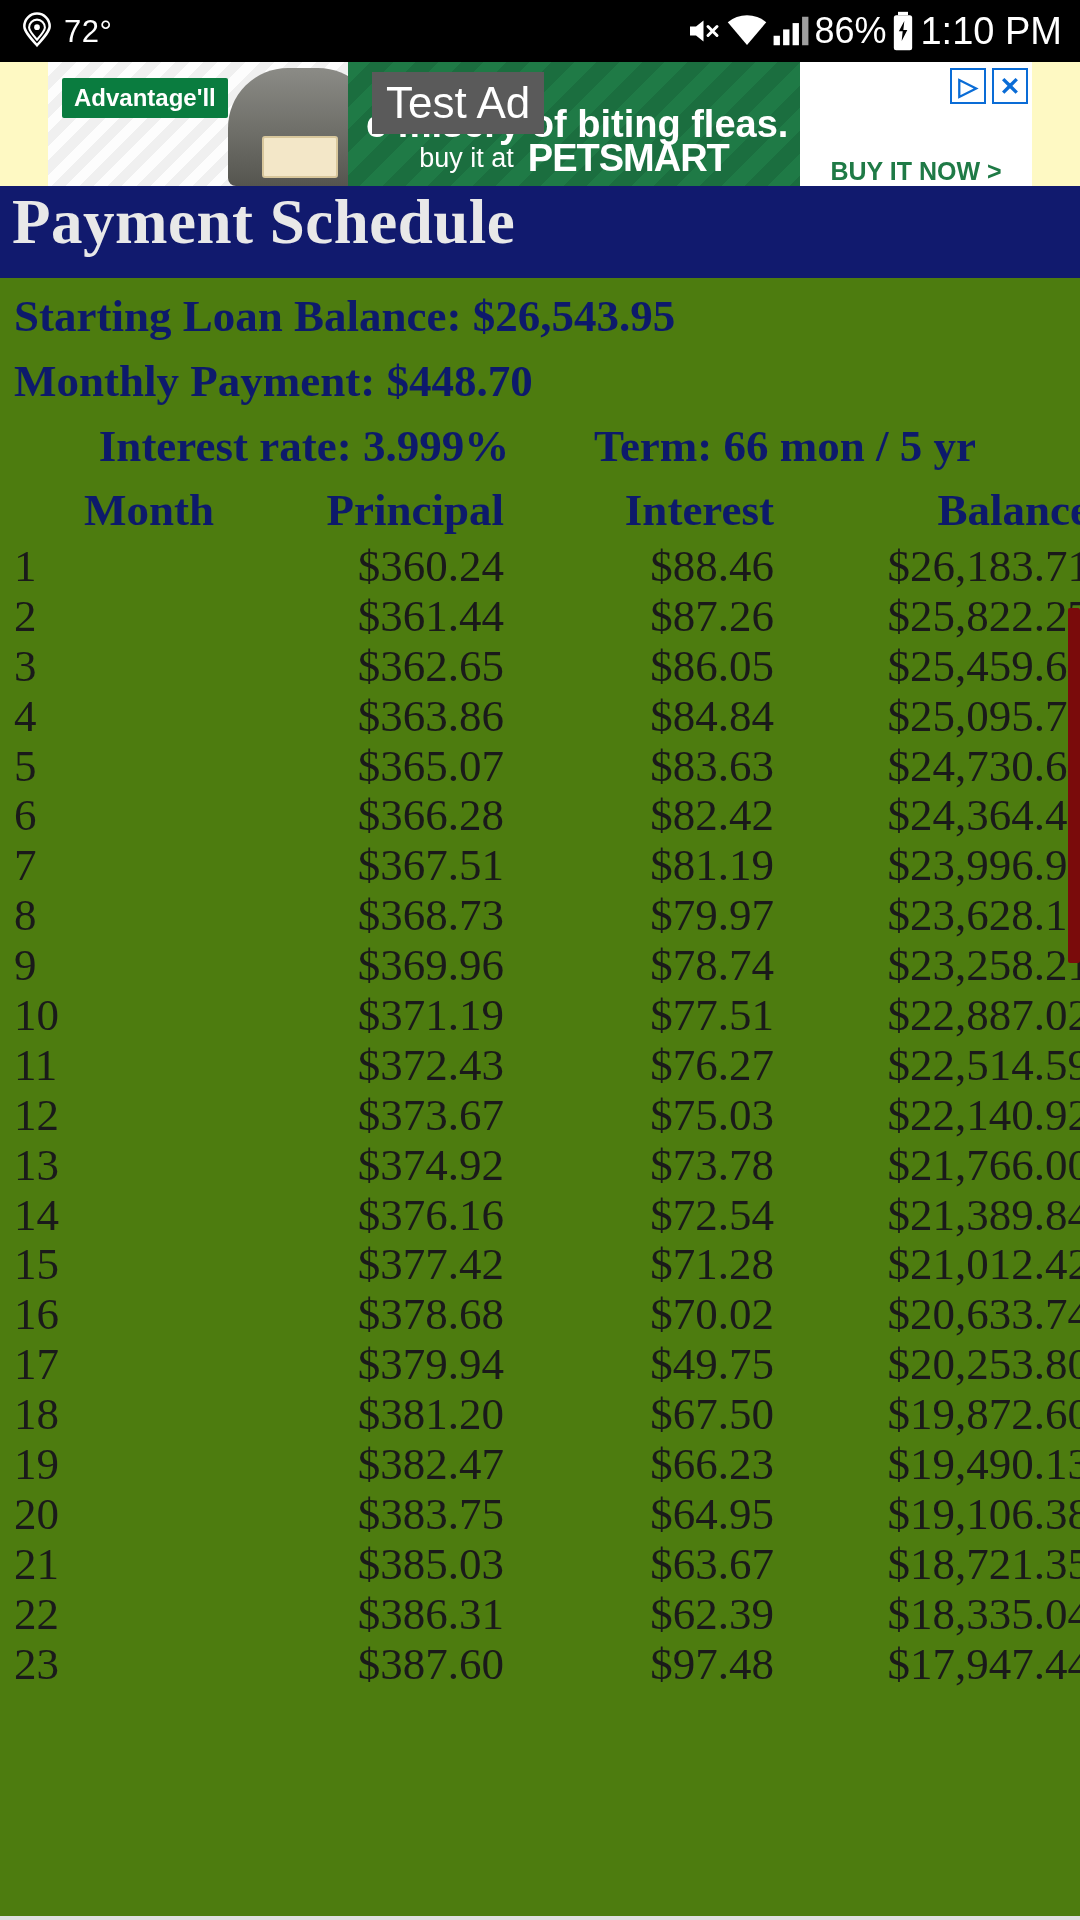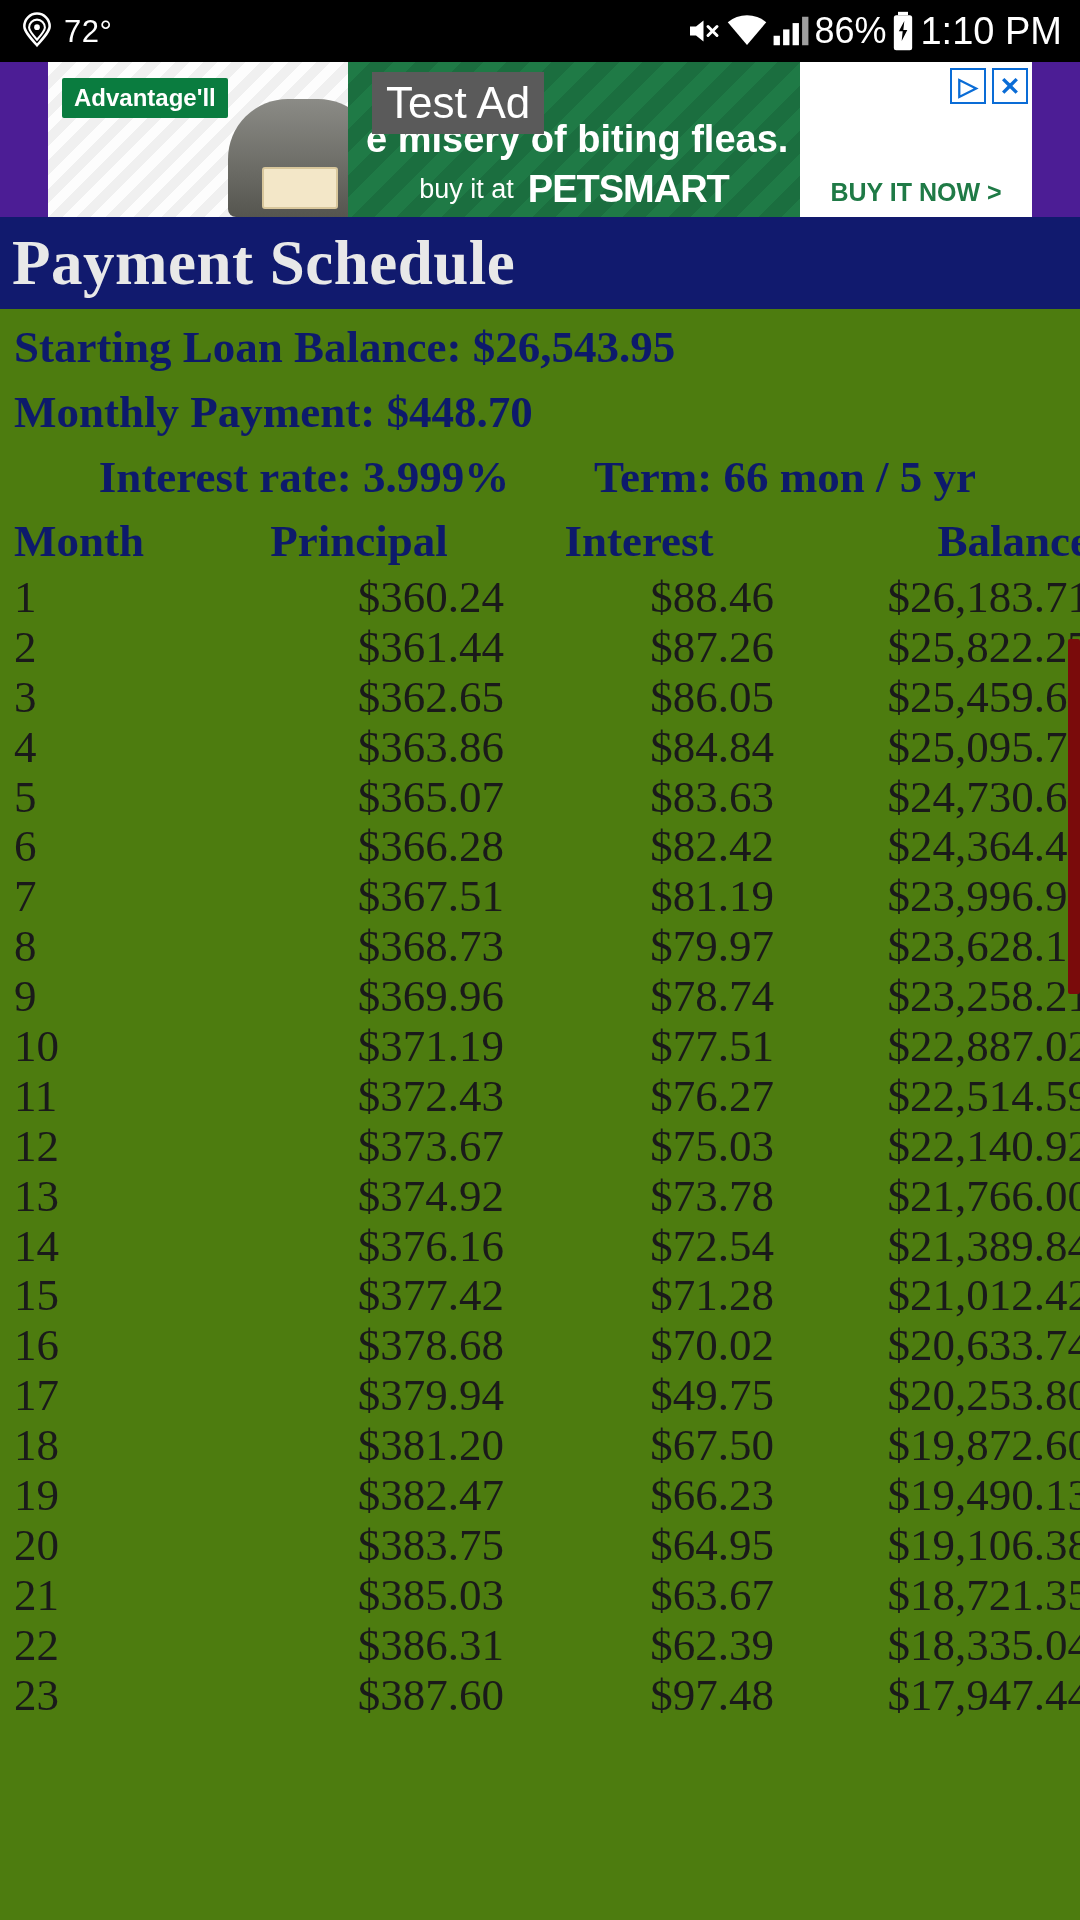--- a/index.html
+++ b/index.html
@@ -22,22 +22,22 @@
   }
   .sb-left { display: flex; align-items: flex-end; gap: 8px; }
   .sb-right { margin-left: auto; display: flex; align-items: center; gap: 4px; text-align: center; }
   .sb-temp { font-size: 31px; font-weight: 400; letter-spacing: .5px; }
   .sb-batt { font-size: 36px; font-weight: 500; }
   .sb-time { font-size: 38px; font-weight: 500; }
   .icon-svg { display: block; }
 
   
   .adwrap {
-    height: 155px;
-    background: #4c1d95;
+    height: 124px;
+    background: #fef9c3;
     position: relative;
     display: flex;
     align-items: stretch;
     overflow: hidden;
   }
   .ad-inner {
     position: absolute; left: 48px; right: 48px; top: 0; bottom: 0;
     display: flex; align-items: stretch;
     background: #1f7a46;
     overflow: hidden;
@@ -92,21 +92,20 @@
     bottom: 6px;
     display: flex; align-items: center; gap: 14px;
     color: #fff; white-space: nowrap;
   }
   .ad-buyit { font-size: 27px; }
   .ad-brand { font-size: 38px; font-weight: bold; letter-spacing: -1px; }
   .ad-right {
     width: 232px;
     background: #fff;
     display: flex; align-items: flex-end; justify-content: center;
-    padding-bottom: 10px;
   }
   .ad-cta {
     color: #1f7a46;
     font-size: 25px;
     font-weight: bold;
     white-space: nowrap;
   }
   .ad-testlabel {
     position: absolute;
     left: 372px; top: 10px;
@@ -125,21 +124,21 @@
     background: #fff;
     border: 2px solid #0a6cd6;
     display: flex; align-items: center; justify-content: center;
     color: #0a6cd6; font-size: 25px; line-height: 1; font-weight: bold;
   }
 
   
   .title-bar {
     background: #111a6e;
     height: 92px;
-    display: flex; align-items: center;
+    display: flex; align-items: flex-start;
     padding-left: 12px;
   }
   .title-bar h1 {
     color: #e8e8e8;
     font-family: "Liberation Serif", serif;
     font-size: 63px;
     font-weight: bold;
     letter-spacing: .5px;
   }
 
@@ -174,20 +173,21 @@
     width: 100%;
     border-collapse: collapse;
     table-layout: fixed;
   }
   table.sched th {
     font-size: 45px;
     font-weight: bold;
     color: #0d1a6b;
     padding: 2px 0 6px 0;
     font-family: "Liberation Serif", serif;
+    text-align: right;
   }
   table.sched td {
     font-size: 45px;
     color: #1a1a1a;
     font-family: "Liberation Serif", serif;
     padding: 2px 0;
     line-height: 1.02;
   }
   .col-month { width: 200px; text-align: left; }
   .col-principal { width: 290px; text-align: right; }

